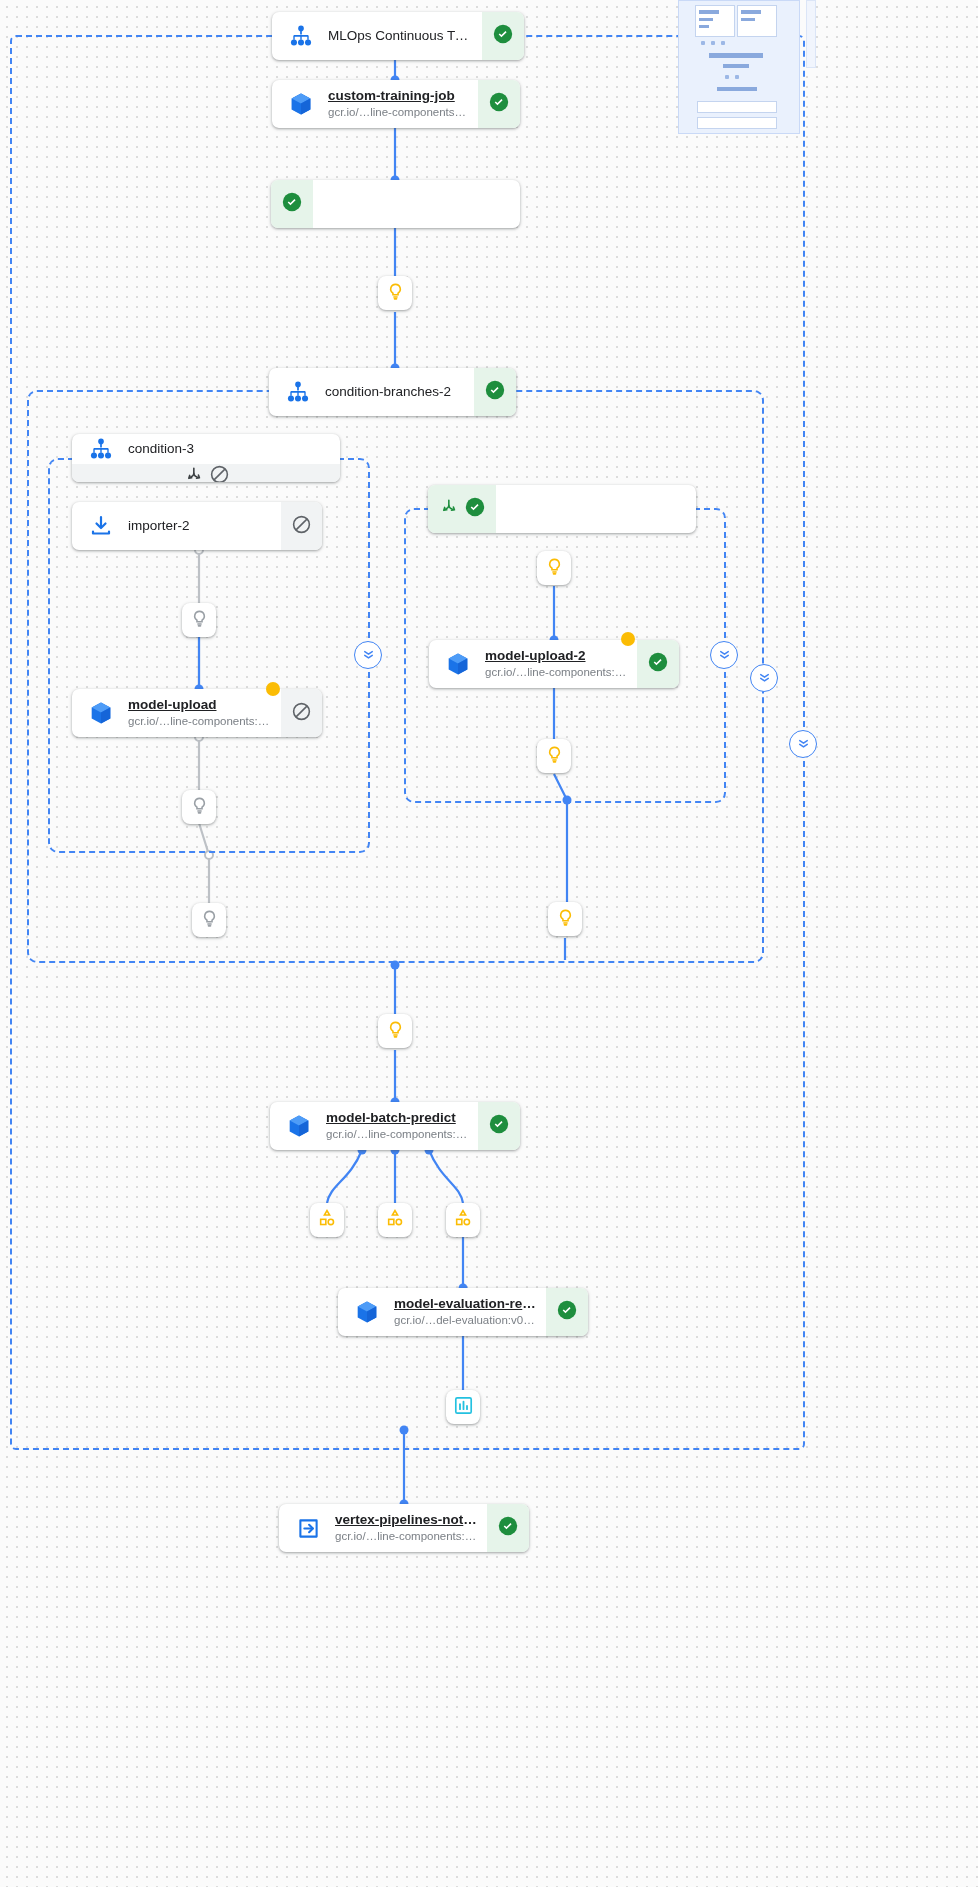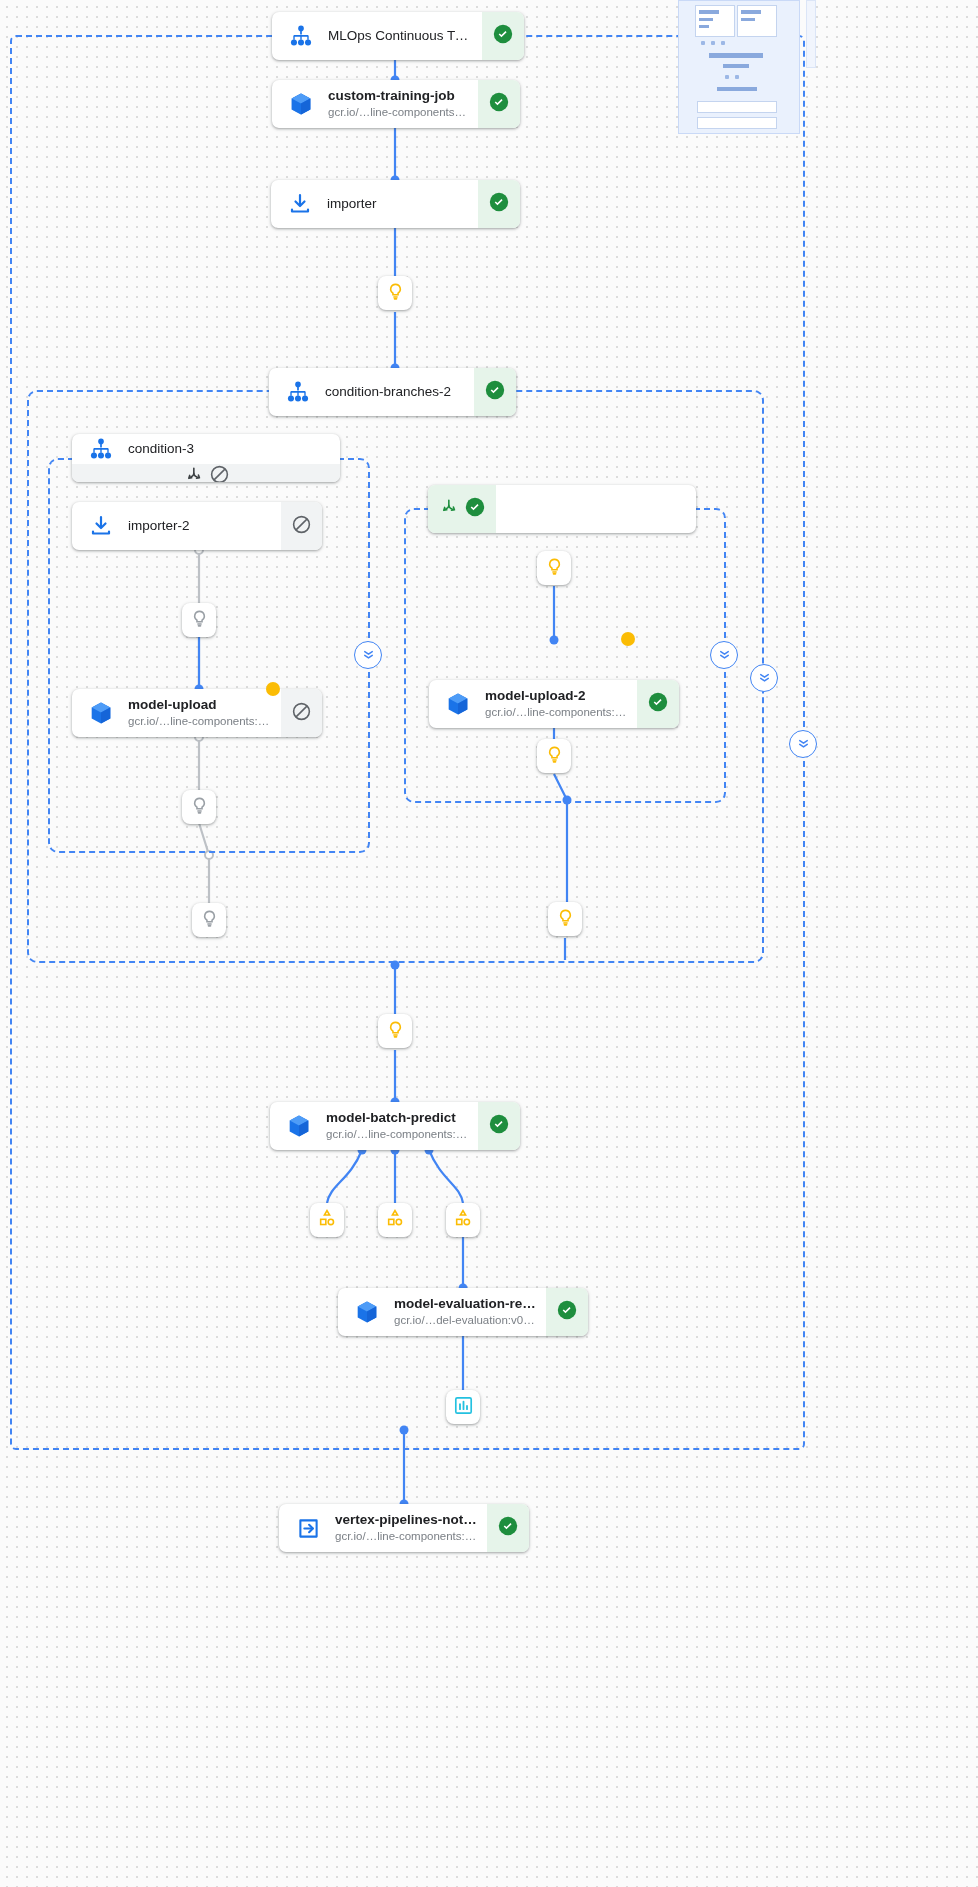--- a/index.html
+++ b/index.html
@@ -22,21 +22,21 @@
   .node{
     position:absolute;display:flex;align-items:stretch;
     background:#ffffff;border-radius:7px;
     box-shadow:0 1px 2px rgba(60,64,67,.3),0 1px 3px 1px rgba(60,64,67,.15);
     box-sizing:border-box;overflow:hidden;
   }
   .node .body{display:flex;align-items:center;flex:1;min-width:0;padding:0 10px 0 14px;}
   .node .ico{flex:0 0 auto;width:30px;height:30px;display:flex;align-items:center;justify-content:center;margin-right:12px;}
   .node .txt{min-width:0;display:flex;flex-direction:column;justify-content:center;}
   .node .title{font-size:13.5px;color:#202124;white-space:nowrap;overflow:hidden;text-overflow:ellipsis;line-height:1.25;}
-  .node .title.bold{font-weight:700;}
+  .node .title.bold{font-weight:700;text-decoration:underline;}
   .node .sub{font-size:11.5px;color:#7a7f85;white-space:nowrap;overflow:hidden;text-overflow:ellipsis;line-height:1.3;margin-top:1px;}
   .node .status{flex:0 0 auto;display:flex;align-items:center;justify-content:center;gap:6px;padding:0 10px;}
   .status.ok{background:#e6f4ea;}
   .status.grey{background:#f1f3f4;}
 
   
   .chip{
     position:absolute;width:34px;height:34px;border-radius:8px;background:#fff;
     box-shadow:0 1px 2px rgba(60,64,67,.3),0 1px 3px 1px rgba(60,64,67,.15);
     display:flex;align-items:center;justify-content:center;box-sizing:border-box;
@@ -191,32 +191,20 @@
       <span>
         <svg width="22" height="22" viewBox="0 0 24 24">
             <circle cx="12" cy="12" r="10" fill="#1e8e3e"></circle>
             <path d="M10.3 15.6l-3-3 1.2-1.2 1.8 1.8 4.4-4.4 1.2 1.2z" fill="#fff"></path>
           </svg>
       </span>
     </div>
   </div>
 
   <div class="node" style="left:271px;top:180px;width:249px;height:48px;">
-    <div class="body">
-      <span class="ico">
-        <svg width="24" height="24" viewBox="0 0 24 24" fill="none" stroke="#1a73e8" stroke-width="2.2" stroke-linecap="round" stroke-linejoin="round">
-          <path d="M12 3v10"></path>
-            <path d="M7.5 9.5L12 14l4.5-4.5"></path>
-            <path d="M4 17.5v2h16v-2"></path>
-        </svg>
-      </span>
-      <span class="txt">
-        <span class="title">importer</span>
-      </span>
-    </div>
     <div class="status ok">
       <span>
         <svg width="22" height="22" viewBox="0 0 24 24">
             <circle cx="12" cy="12" r="10" fill="#1e8e3e"></circle>
             <path d="M10.3 15.6l-3-3 1.2-1.2 1.8 1.8 4.4-4.4 1.2 1.2z" fill="#fff"></path>
           </svg>
       </span>
     </div>
   </div>
 
@@ -392,21 +380,21 @@
   <div class="chip" style="left:537px;top:551px;">
     <span>
       <svg width="19" height="19" viewBox="0 0 24 24" fill="none" stroke="#fbbc04" stroke-width="2" stroke-linecap="round">
         <path d="M12 3a6 6 0 0 0-3.2 11.1V16h6.4v-1.9A6 6 0 0 0 12 3z"></path>
           <path d="M10 19h4"></path>
           <path d="M10.6 21.3h2.8"></path>
       </svg>
     </span>
   </div>
 
-  <div class="node" style="left:429px;top:640px;width:250px;height:48px;margin-top:40px;">
+  <div class="node" style="left:429px;top:640px;width:250px;height:48px;">
     <div class="body">
       <span class="ico">
         <svg width="26" height="26" viewBox="0 0 24 24">
           <path d="M12 2.3L3.4 6.9v10.2L12 21.7l8.6-4.6V6.9z" fill="#1a73e8"></path>
           <path d="M12 2.3L3.4 6.9 12 11.6l8.6-4.7z" fill="#4e9cf7"></path>
           <path d="M12 11.6v10.1l8.6-4.6V6.9z" fill="#1565d8"></path>
         </svg>
       </span>
       <span class="txt">
         <span class="title bold">model-upload-2</span>

